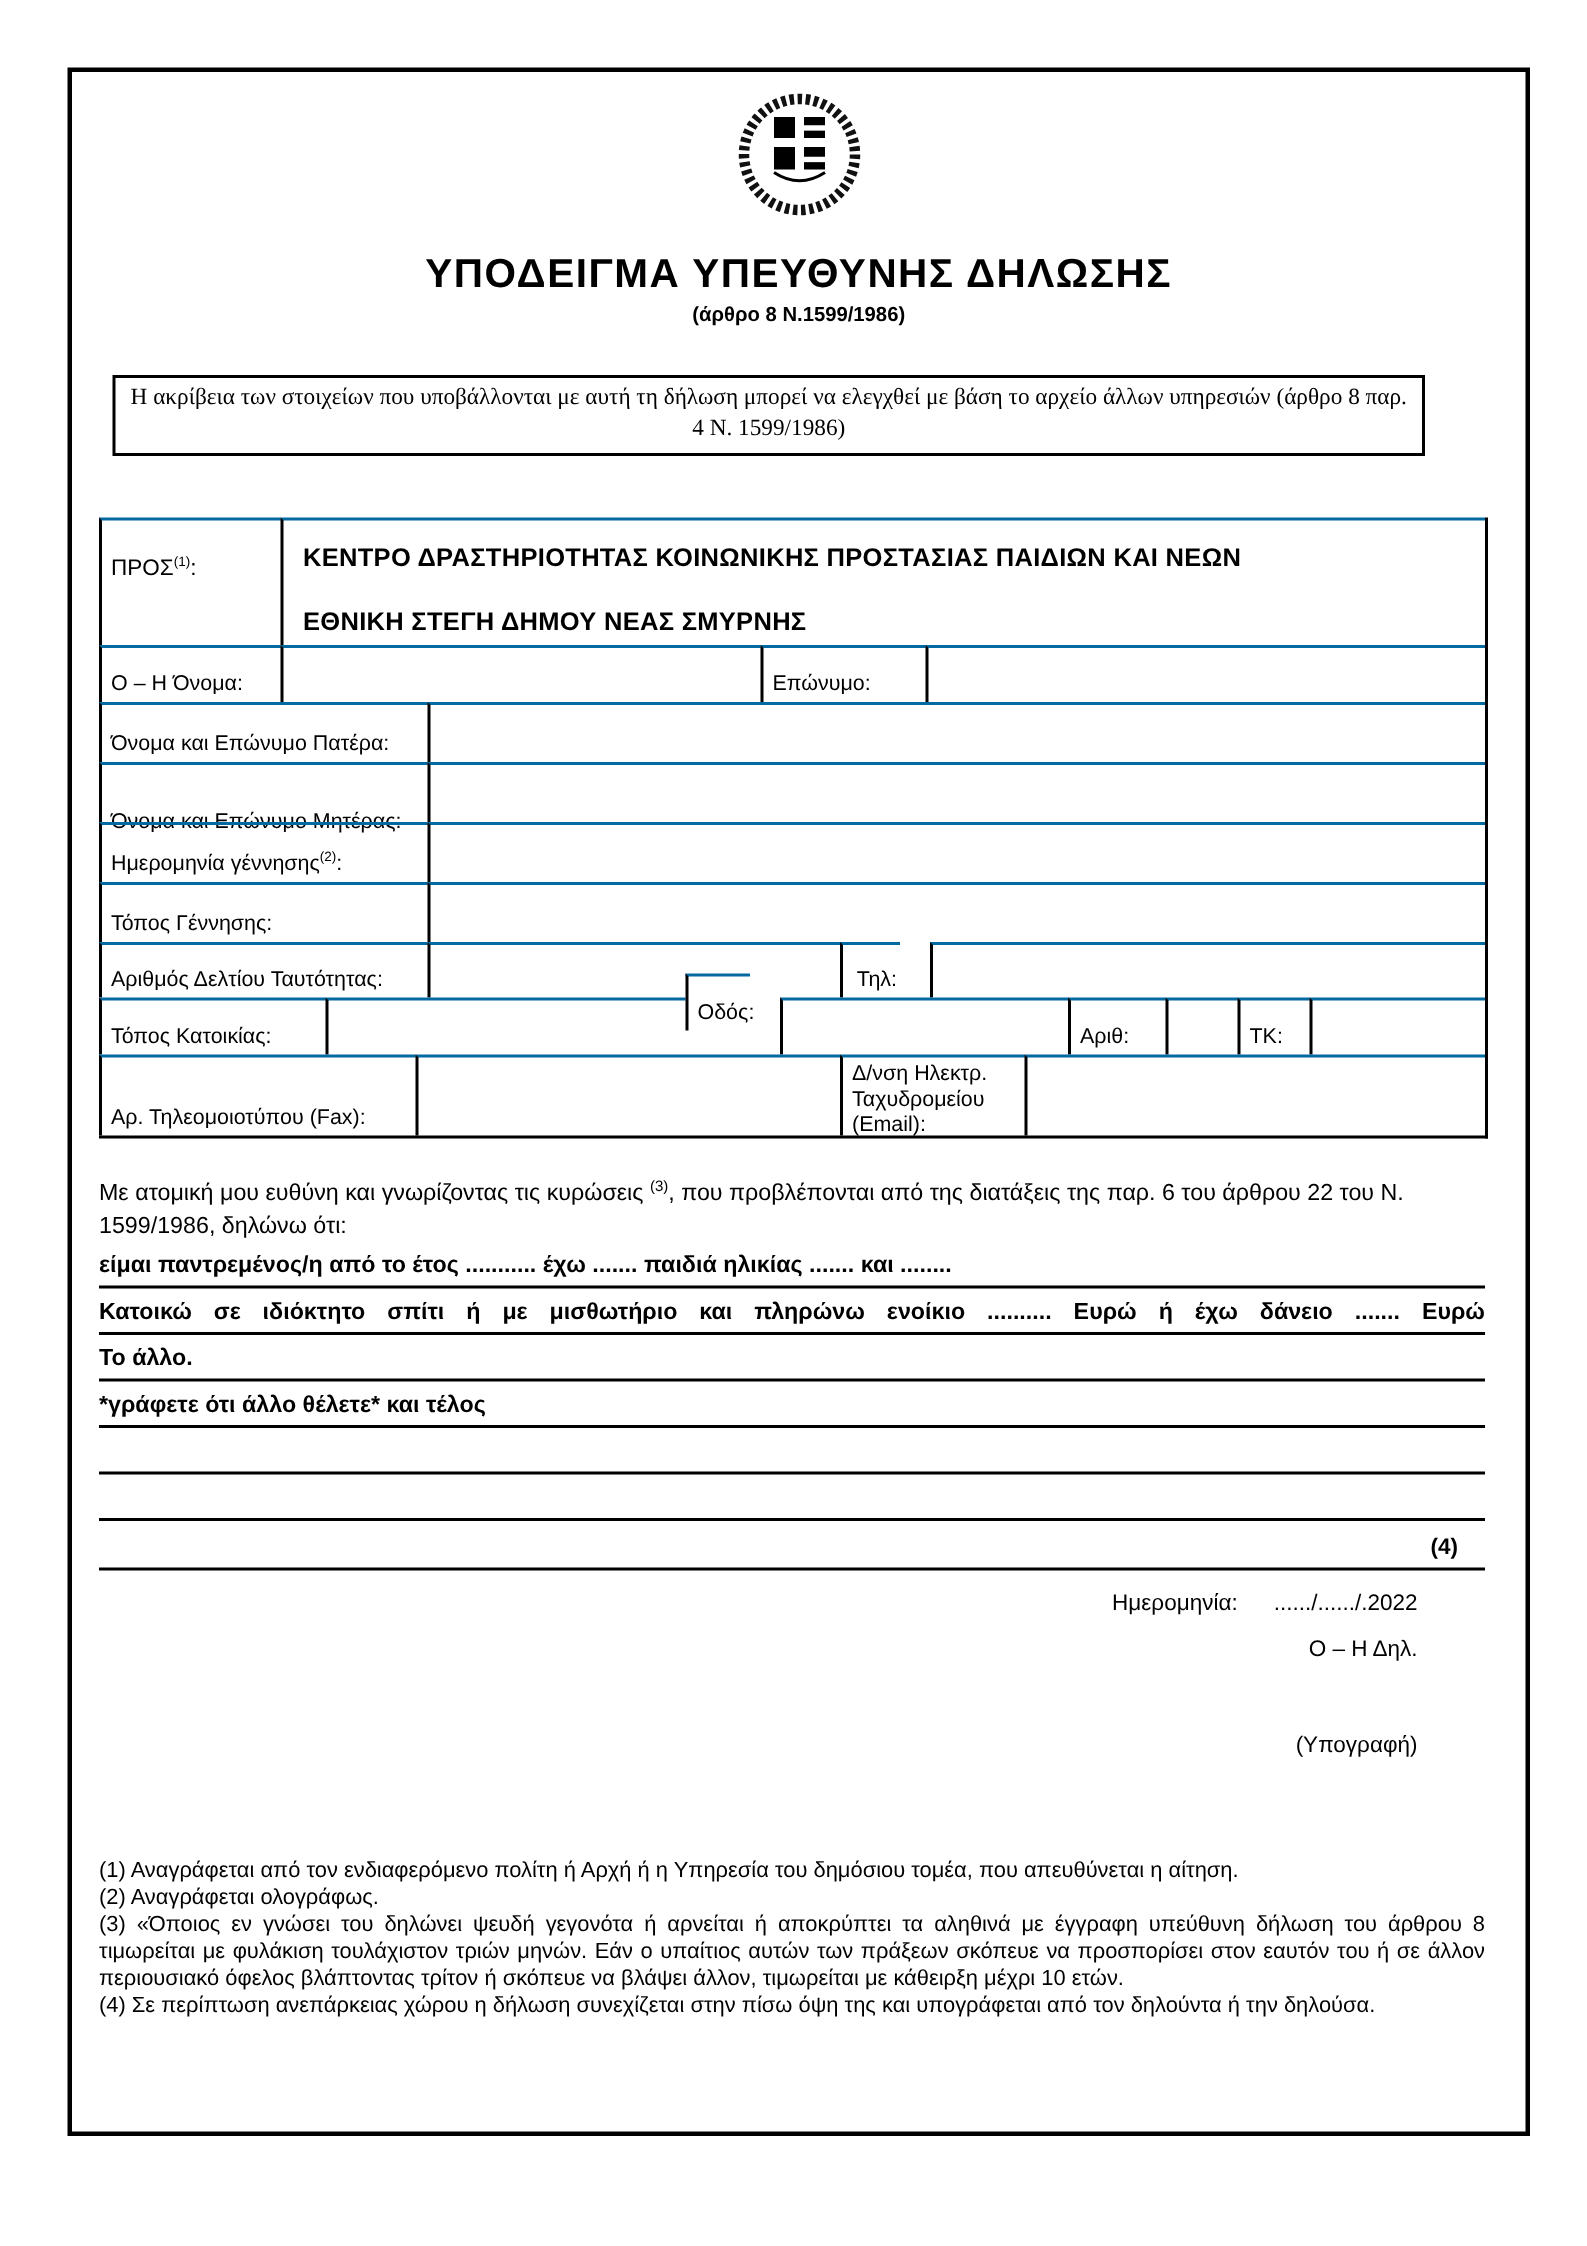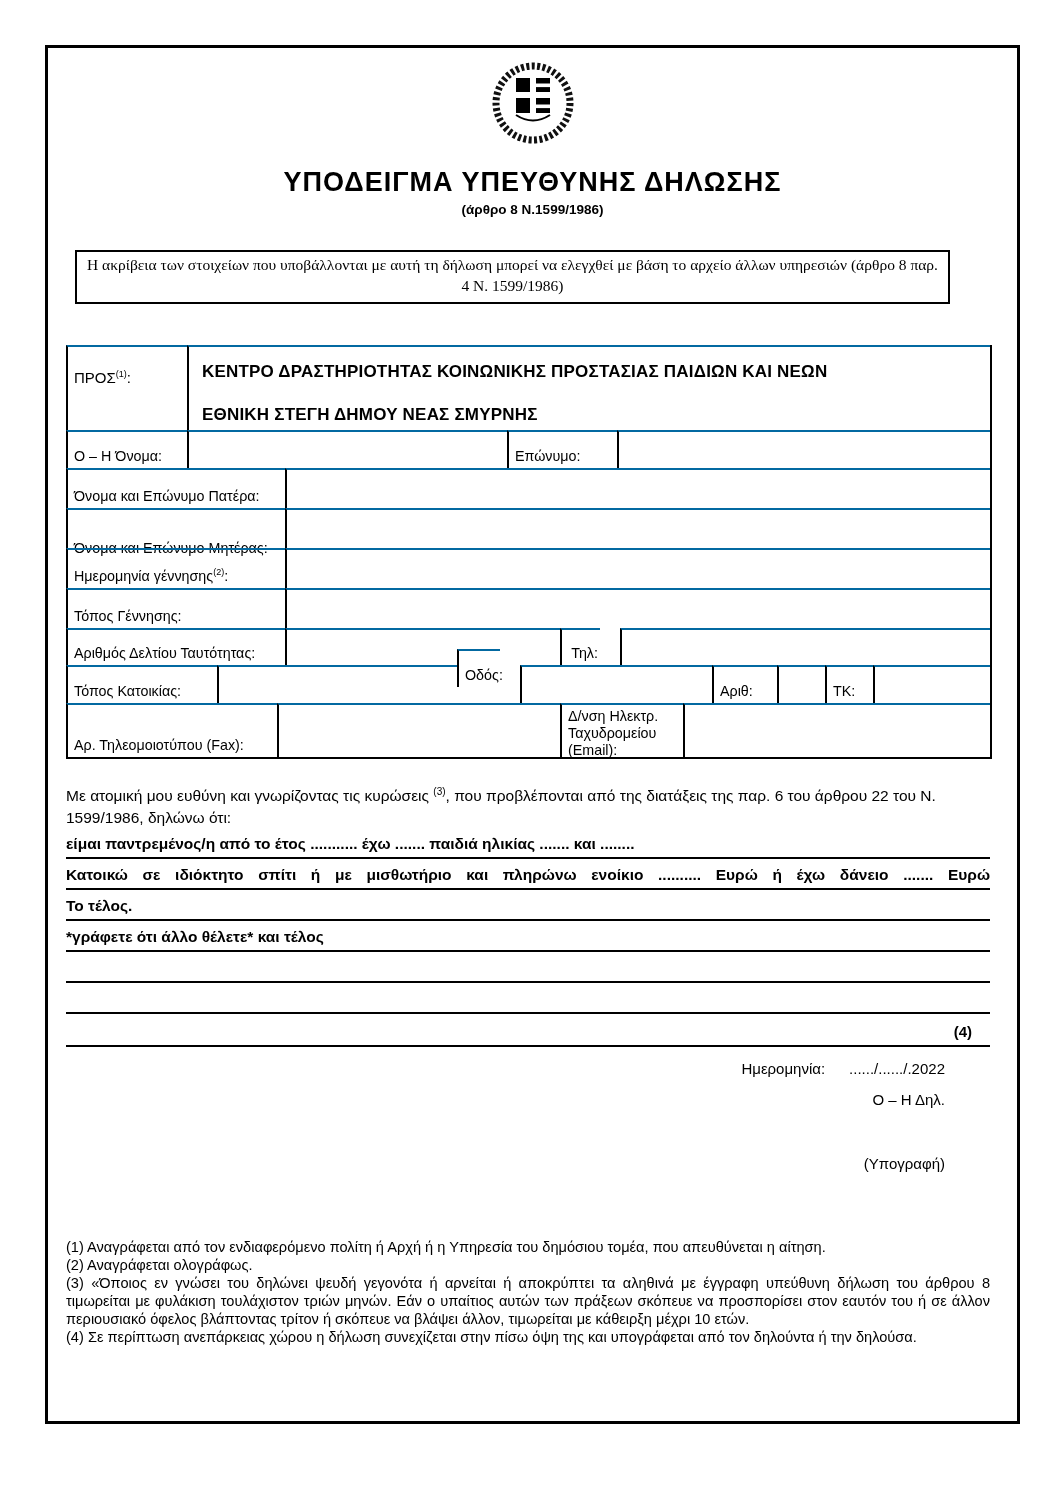--- a/index.html
+++ b/index.html
@@ -142,21 +142,21 @@
     </div>
     <div class="fcell" style="left:617px;top:358px;width:307px;height:54px;"></div>
   </div>
 
   <div class="decl">
     <div class="decl-intro">
       <span>Με ατομική μου ευθύνη και γνωρίζοντας τις κυρώσεις </span><sup>(3)</sup><span>, που προβλέπονται από της διατάξεις της παρ. 6 του άρθρου 22 του Ν. 1599/1986, δηλώνω ότι:</span>
     </div>
     <div class="decl-line">είμαι παντρεμένος/η από το έτος ........... έχω ....... παιδιά ηλικίας ....... και ........</div>
     <div class="decl-line fill">Κατοικώ σε ιδιόκτητο σπίτι ή με μισθωτήριο και πληρώνω ενοίκιο .......... Ευρώ ή έχω δάνειο ....... Ευρώ</div>
-    <div class="decl-line">Το τέλος.</div>
+    <div class="decl-line">Το άλλο.</div>
     <div class="decl-line">*γράφετε ότι άλλο θέλετε* και τέλος</div>
     <div class="decl-line blank"></div>
     <div class="decl-line blank"></div>
     <div class="decl-line blank marker-line">
       <span class="marker">(4)</span>
     </div>
   </div>
 
   <div class="sig">
     <div class="sig-date">

